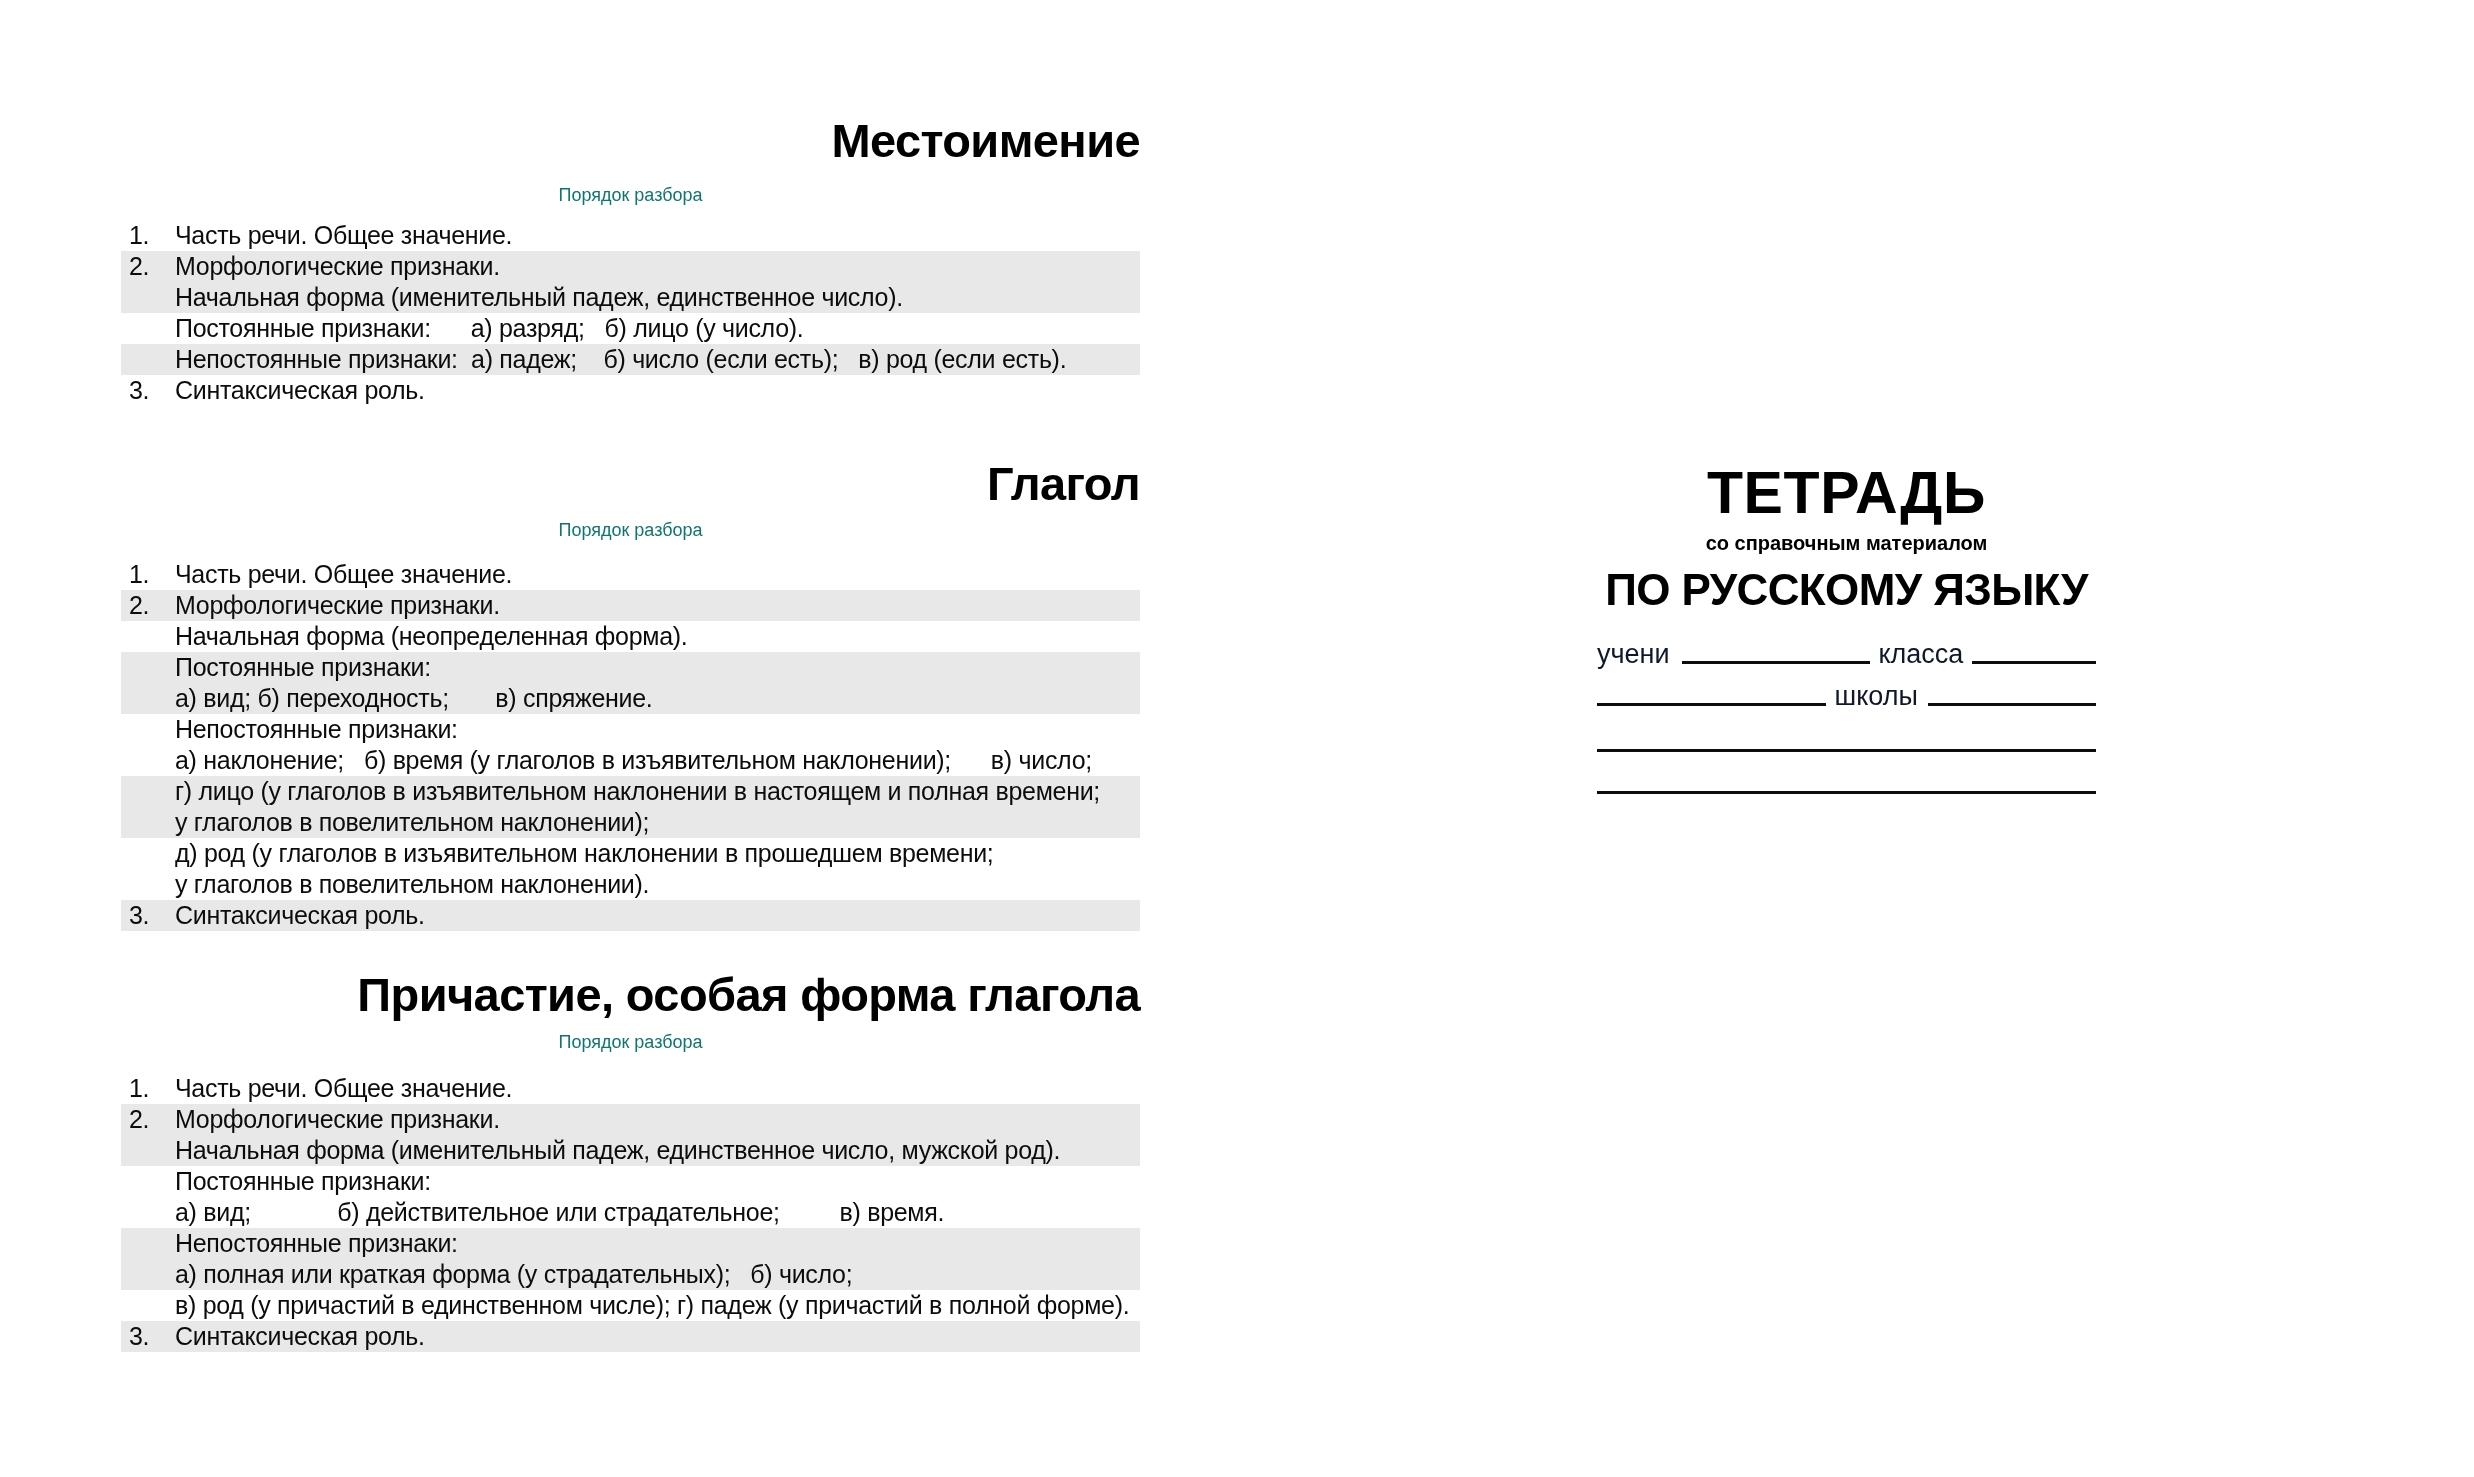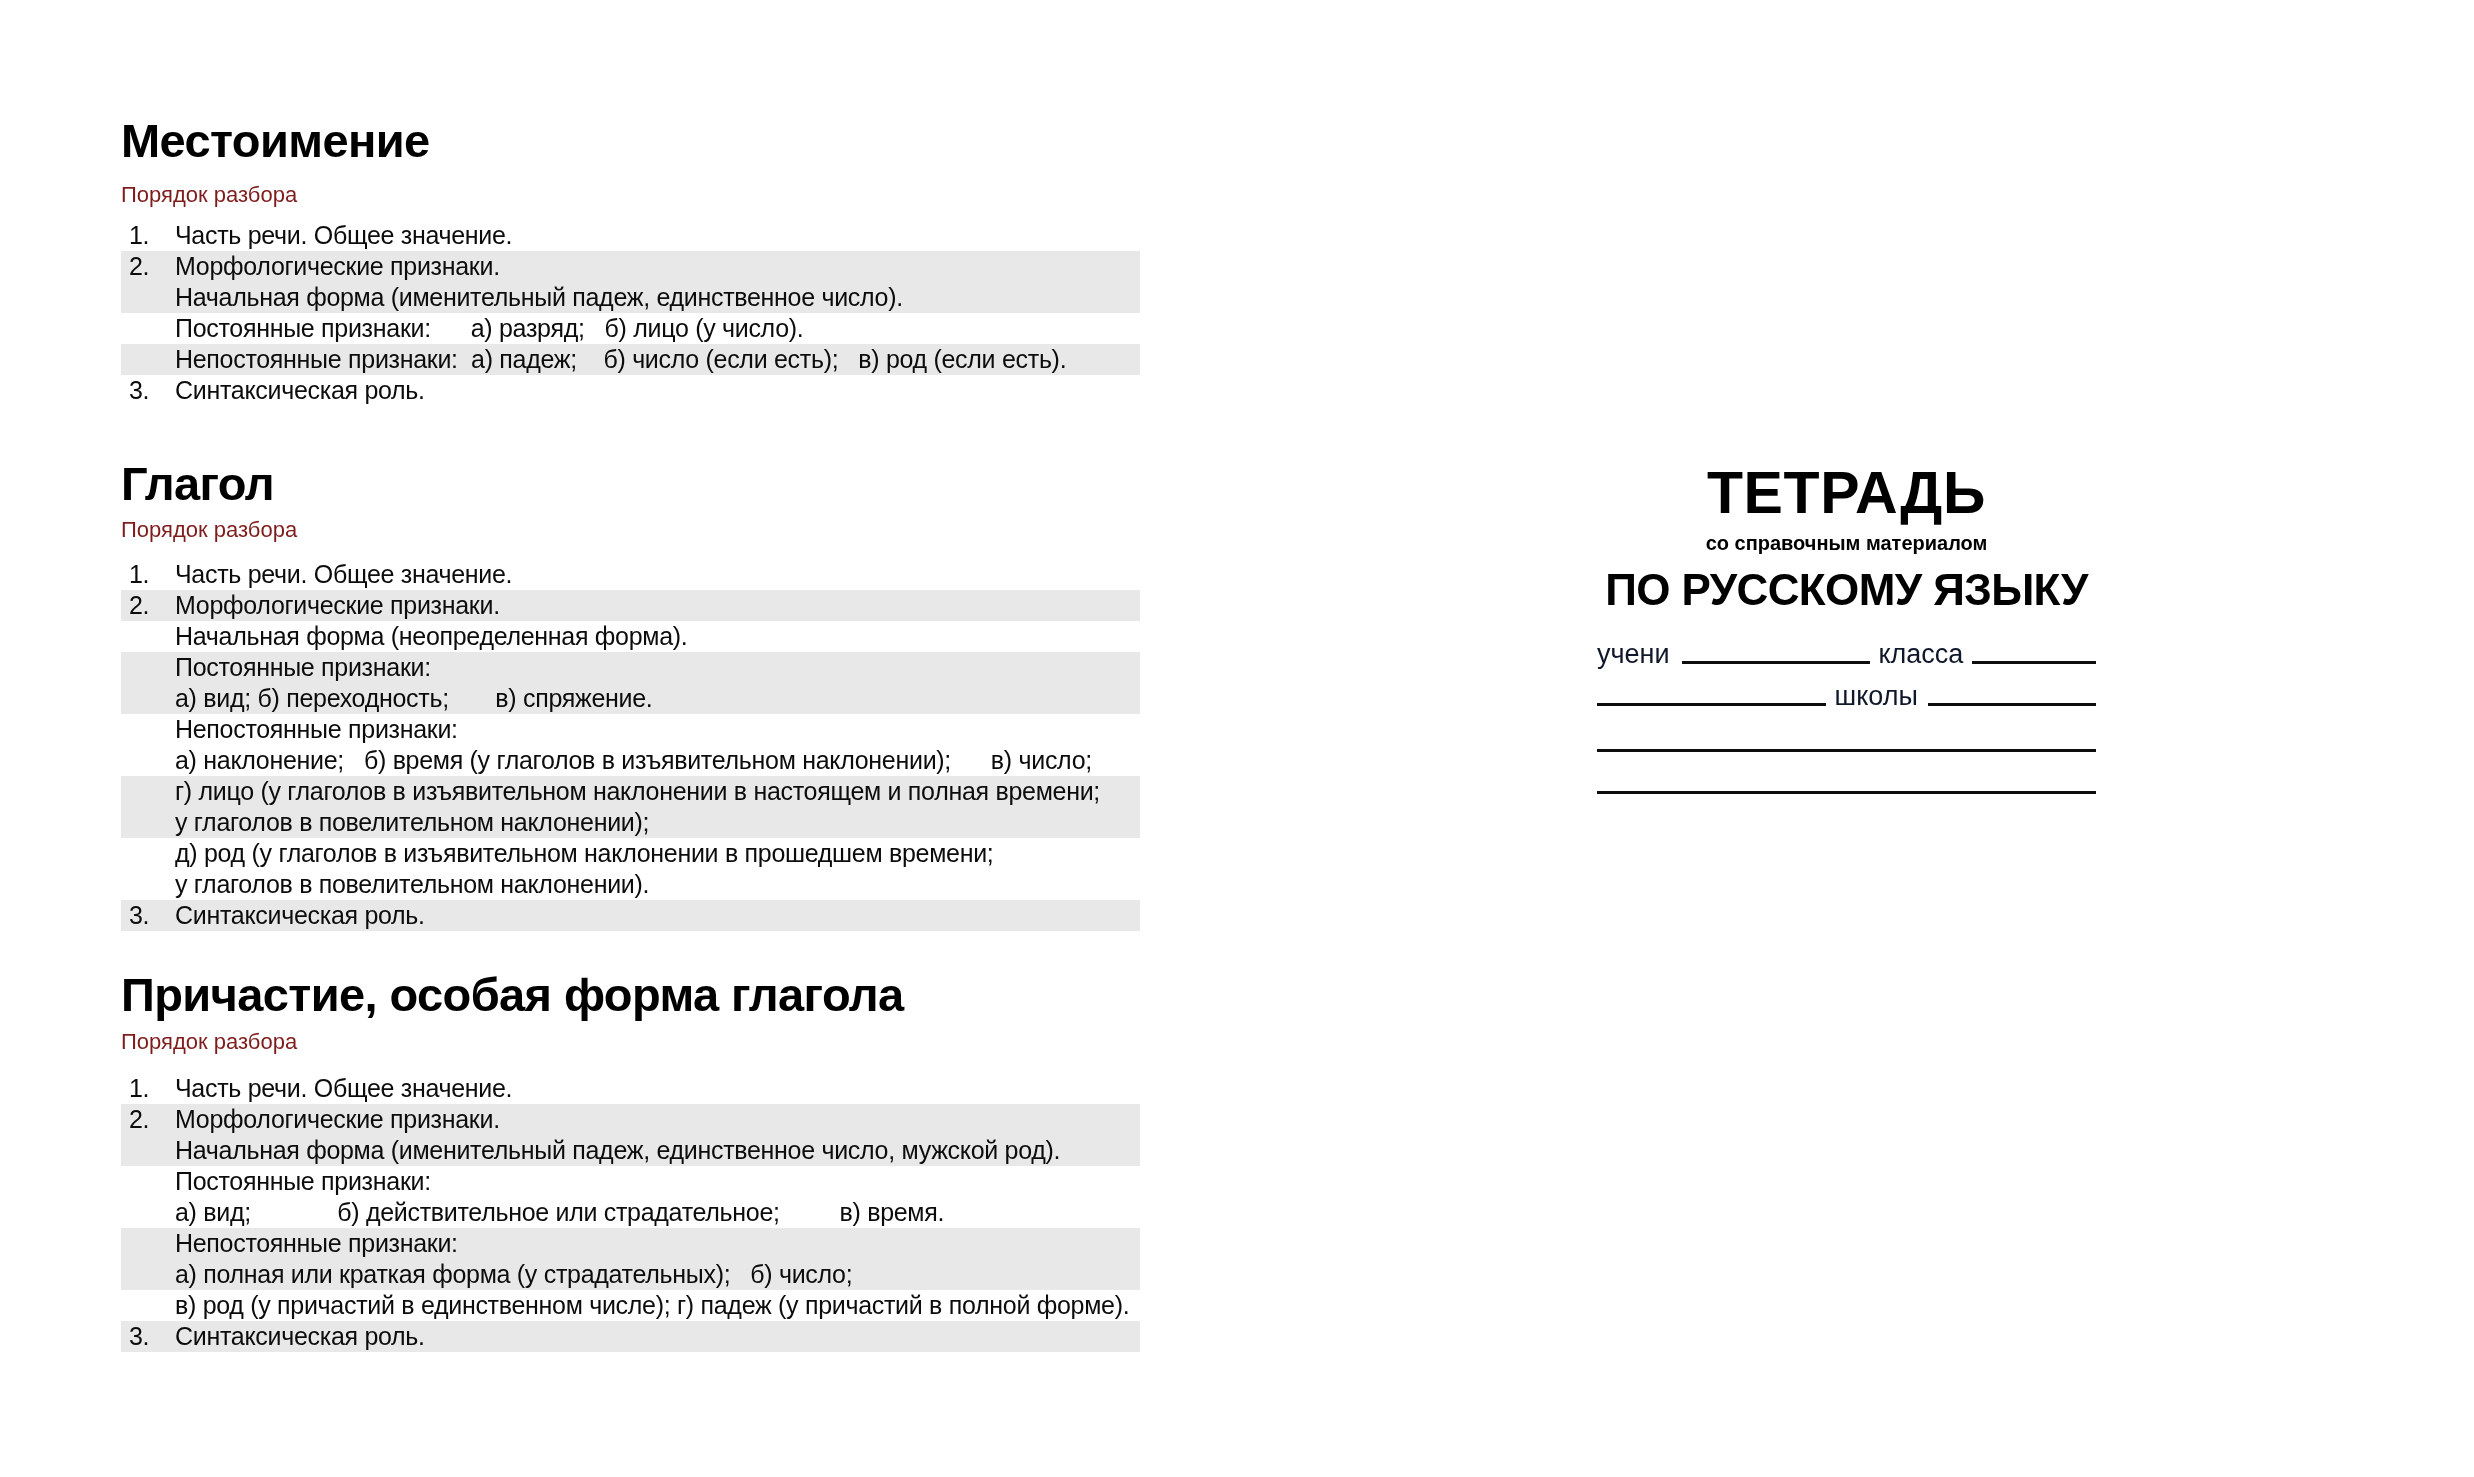--- a/index.html
+++ b/index.html
@@ -15,29 +15,29 @@
   
   .sec {
     position: absolute;
     left: 121px;
     width: 1019px;
   }
   .sec-title {
     font-size: 47px;
     font-weight: bold;
     line-height: 52px;
-    text-align: left;
+    text-align: right;
     letter-spacing: -0.6px;
     color: #000;
   }
   .sec-sub {
-    font-size: 22px;
+    font-size: 18px;
     line-height: 28px;
-    text-align: left;
-    color: #7f1d1d;
+    text-align: center;
+    color: #0f766e;
   }
   .rows { }
   .row {
     position: relative;
     height: 31px;
     line-height: 31px;
     font-size: 25px;
     letter-spacing: -0.3px;
     color: #0c0c0c;
   }

